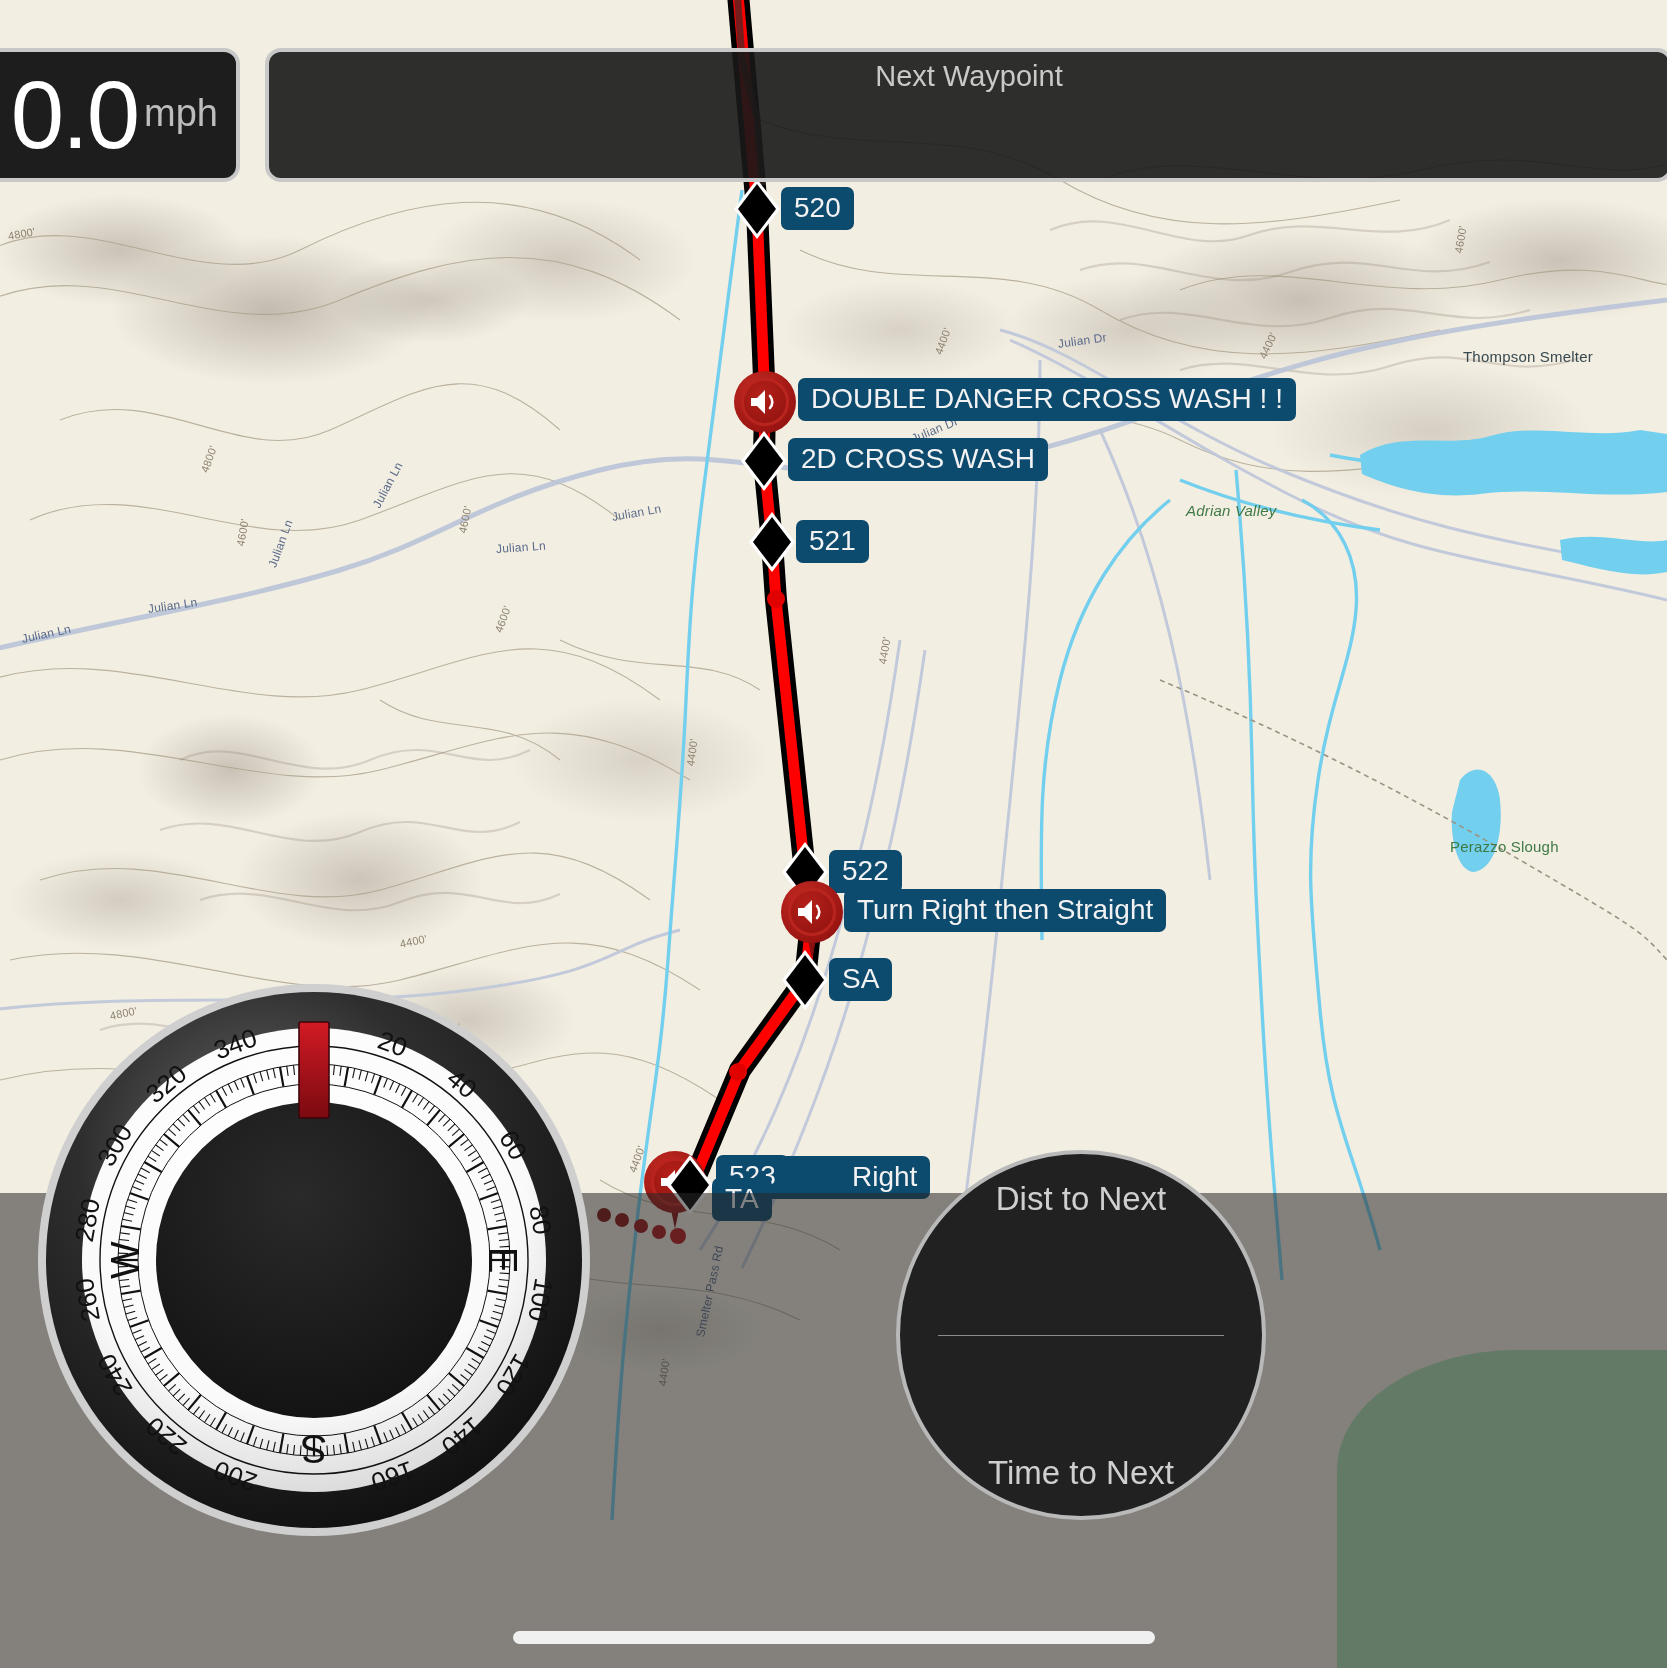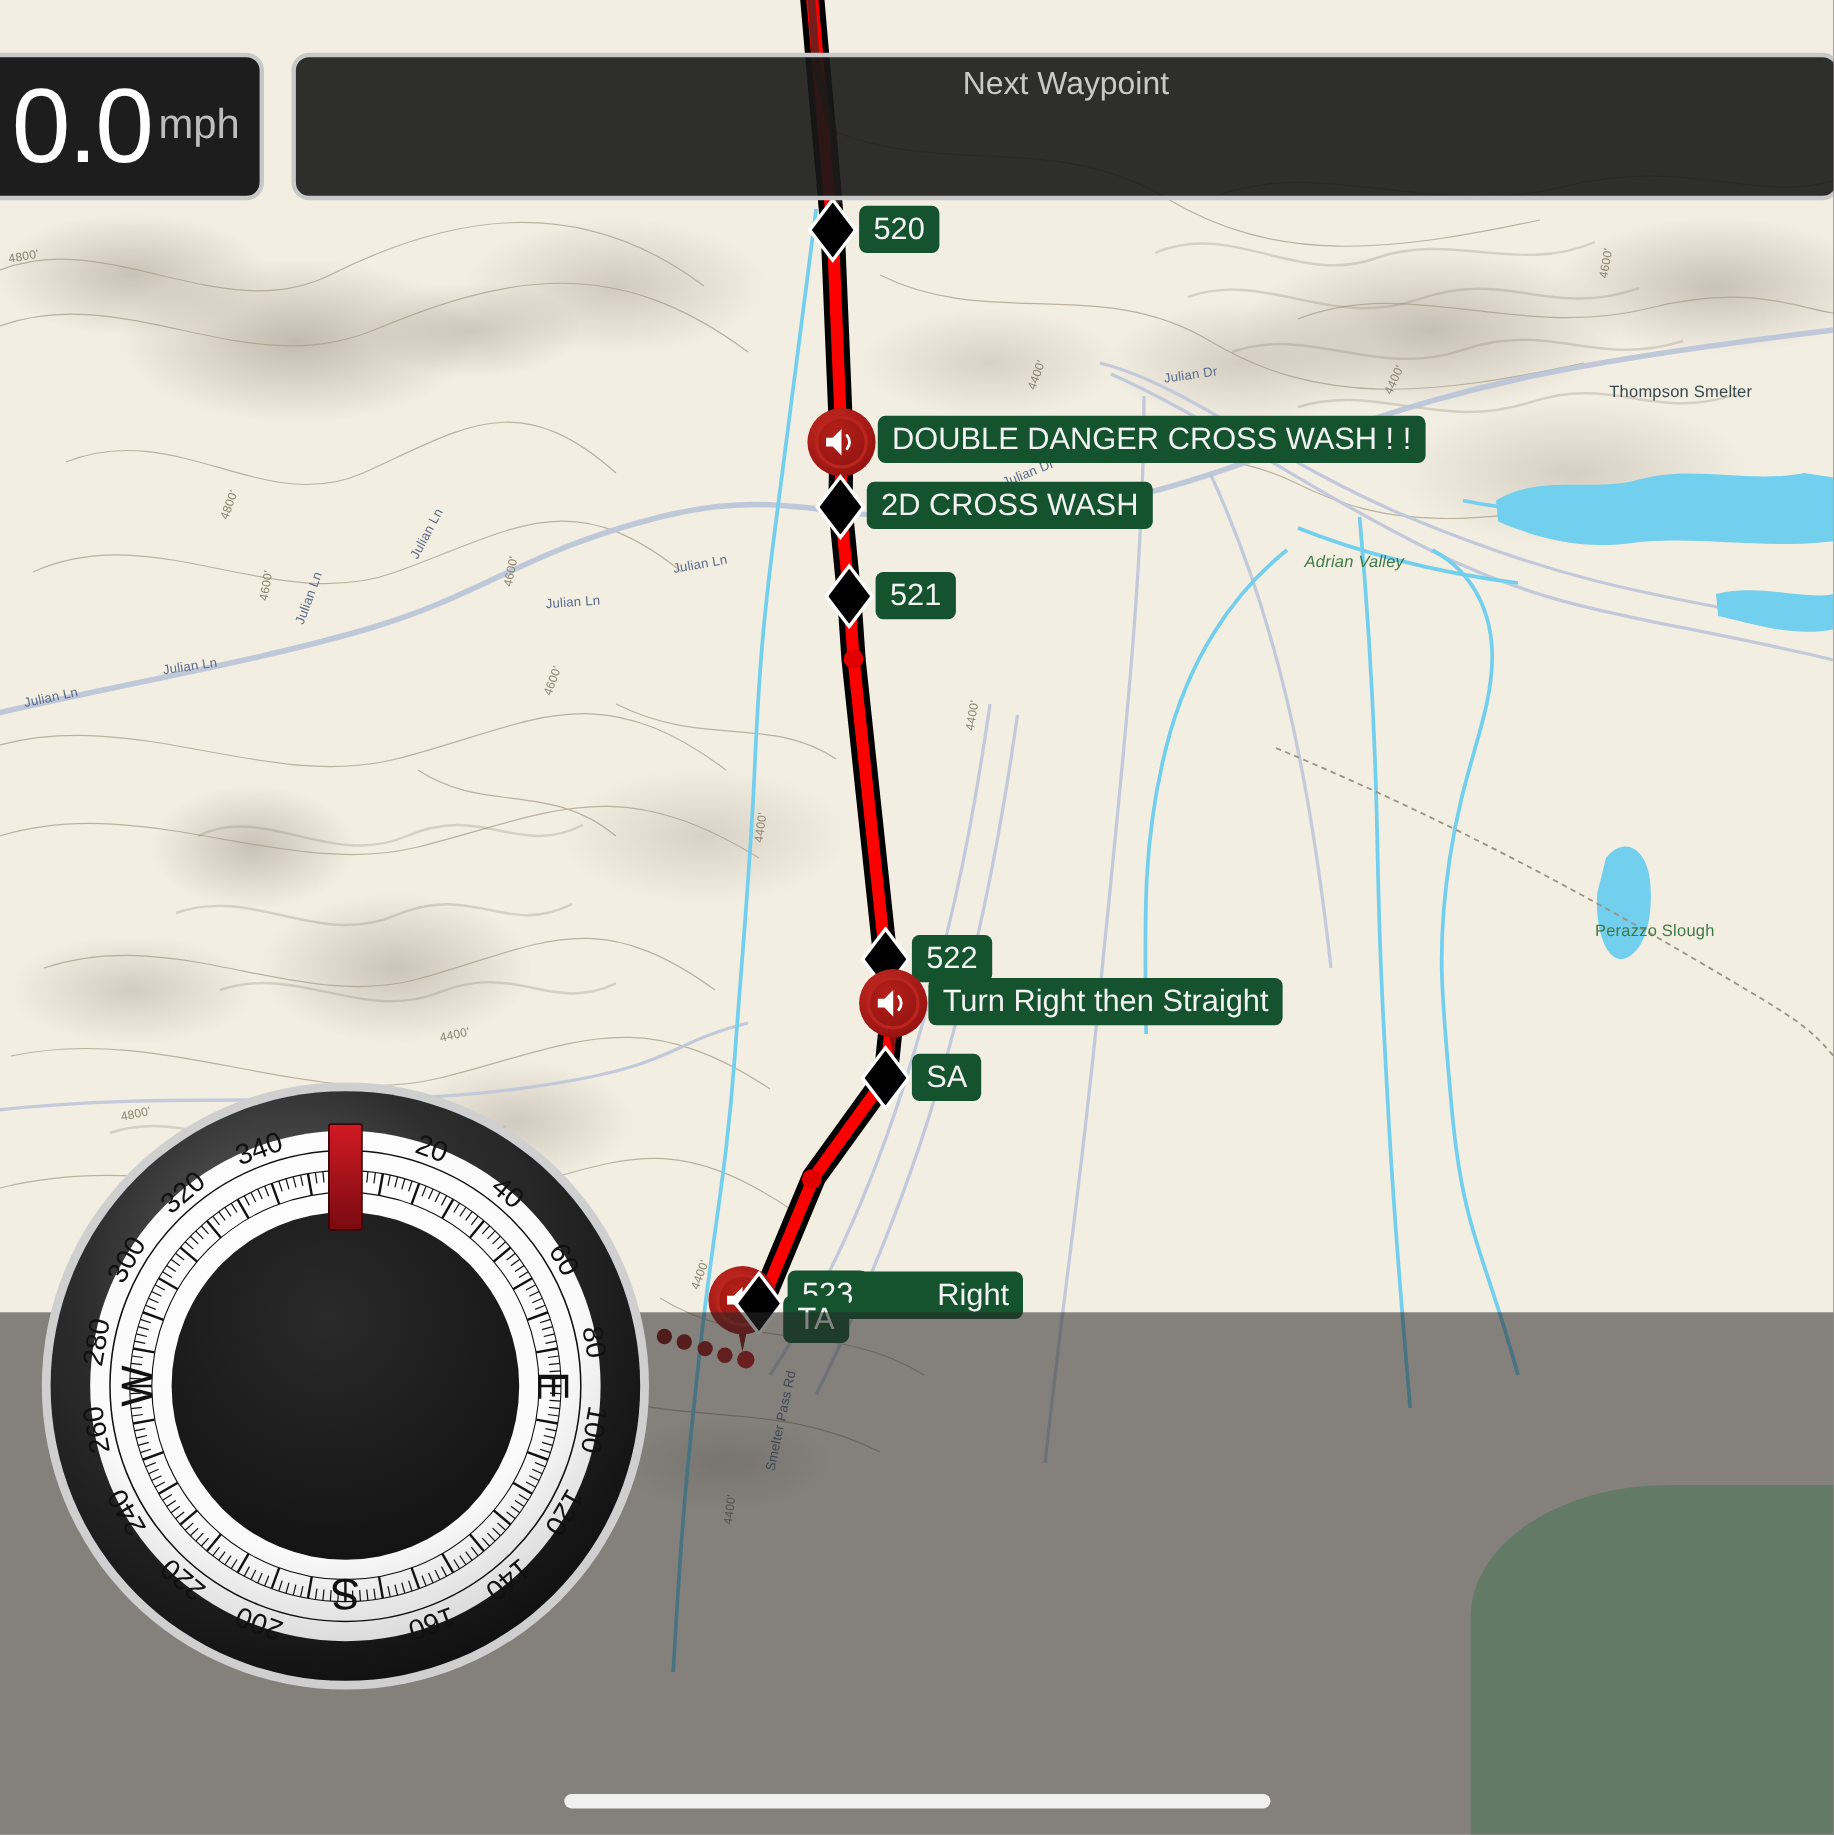--- a/index.html
+++ b/index.html
@@ -39,21 +39,21 @@
 
   
   .wp{position:absolute;}
   .diamond{position:absolute;width:0;height:0;}
   .diamond i{position:absolute;left:-19px;top:-25px;width:38px;height:50px;
     background:#000;clip-path:polygon(50% 0,100% 50%,50% 100%,0 50%);
     box-shadow:0 0 0 0 #fff;}
   .diamond u{position:absolute;left:-23px;top:-30px;width:46px;height:60px;
     background:#fff;clip-path:polygon(50% 0,100% 50%,50% 100%,0 50%);}
 
-  .tag{position:absolute;background:#14532d;color:#f2f2f2;border-radius:7px;
+  .tag{position:absolute;background:#0c4a6e;color:#f2f2f2;border-radius:7px;
        padding:6px 13px 8px;font-size:28px;line-height:1.05;white-space:nowrap;}
 
   
   .pin{position:absolute;width:62px;height:78px;}
   .pin .tip{position:absolute;left:50%;top:30px;width:20px;height:48px;margin-left:-10px;
     background:linear-gradient(#9e1414,#7e0f0f);
     clip-path:polygon(0 0,100% 0,50% 100%);}
   .pin .disc{position:absolute;left:0;top:0;width:62px;height:62px;border-radius:50%;
     background:radial-gradient(circle at 36% 30%,#c22a22,#9b1512 70%,#841010);}
   .pin .ring{position:absolute;left:7px;top:7px;width:48px;height:48px;border-radius:50%;
@@ -560,20 +560,25 @@
           <text x="278" y="464" text-anchor="middle" dominant-baseline="middle" font-size="40" font-family="&quot;Liberation Sans&quot;, sans-serif" transform="rotate(180 278 464)">S</text>
           <text x="92" y="278" text-anchor="middle" dominant-baseline="middle" font-size="40" font-family="&quot;Liberation Sans&quot;, sans-serif" transform="rotate(270 92 278)">W</text>
         </g>
 
       <circle cx="278" cy="278" r="158" fill="url(#hubg)"></circle>
 
       <rect x="263" y="40" width="30" height="96" rx="2" fill="url(#redneedle)" stroke="#3d050a" stroke-width="1.6"></rect>
     </svg>
   </div>
 
+  <div class="distcircle">
+    <div class="lbl">Dist to Next</div>
+    <div class="divider"></div>
+    <div class="lbl">Time to Next</div>
+  </div>
 
 
   <div class="hud hud-speed">
     <span class="val">0.0</span>
     <span class="unit">mph</span>
   </div>
 
   <div class="hud hud-next">
     <span class="ttl">Next Waypoint</span>
   </div>

